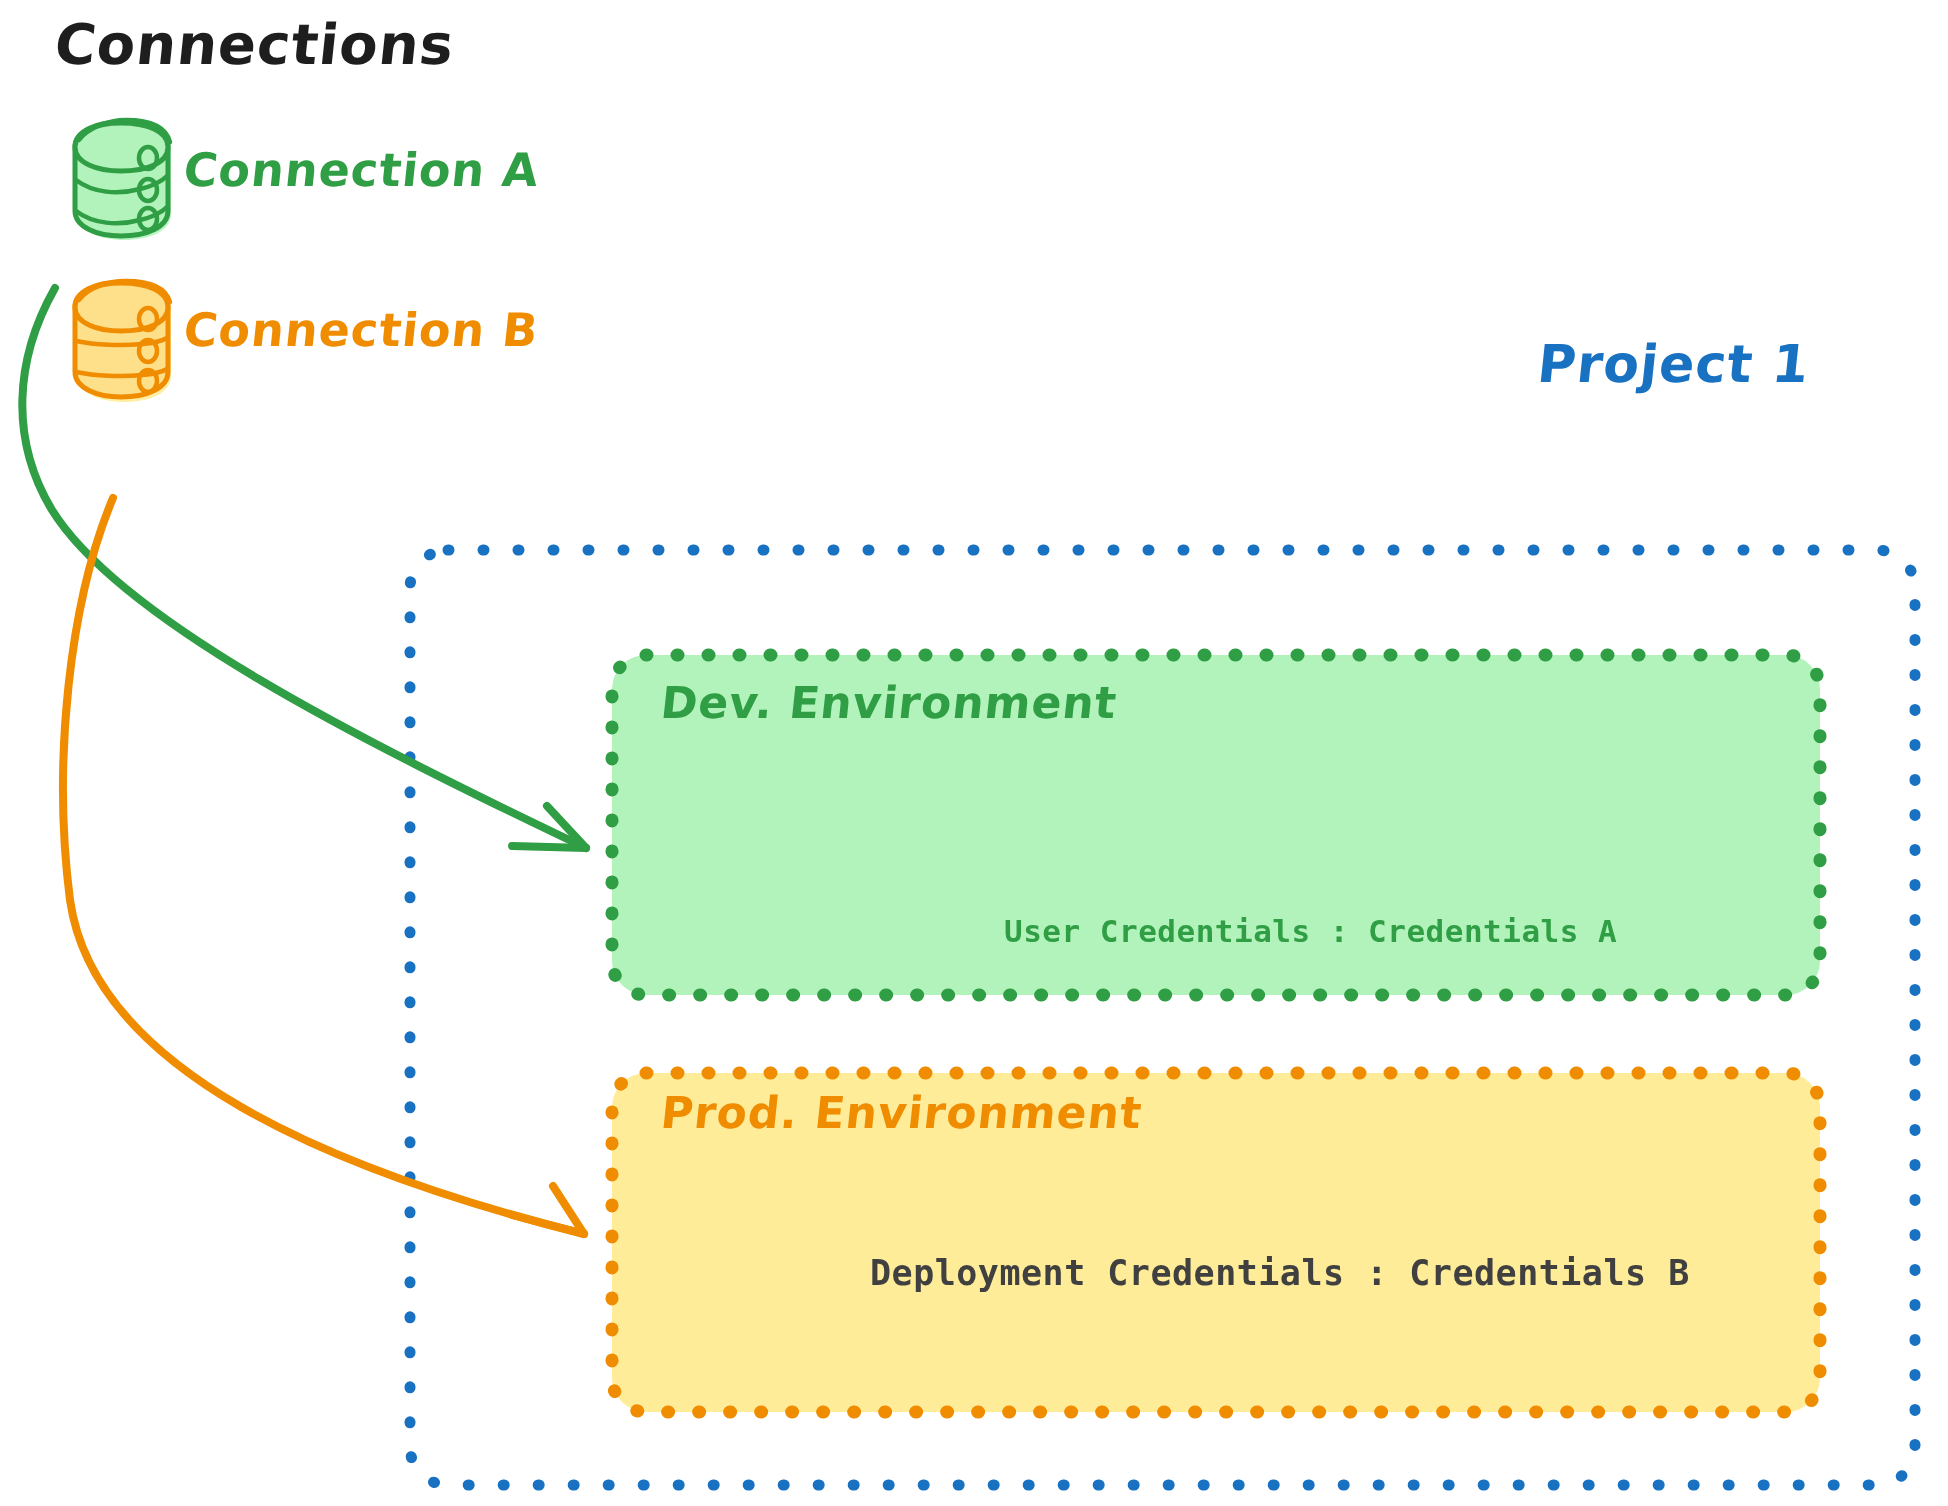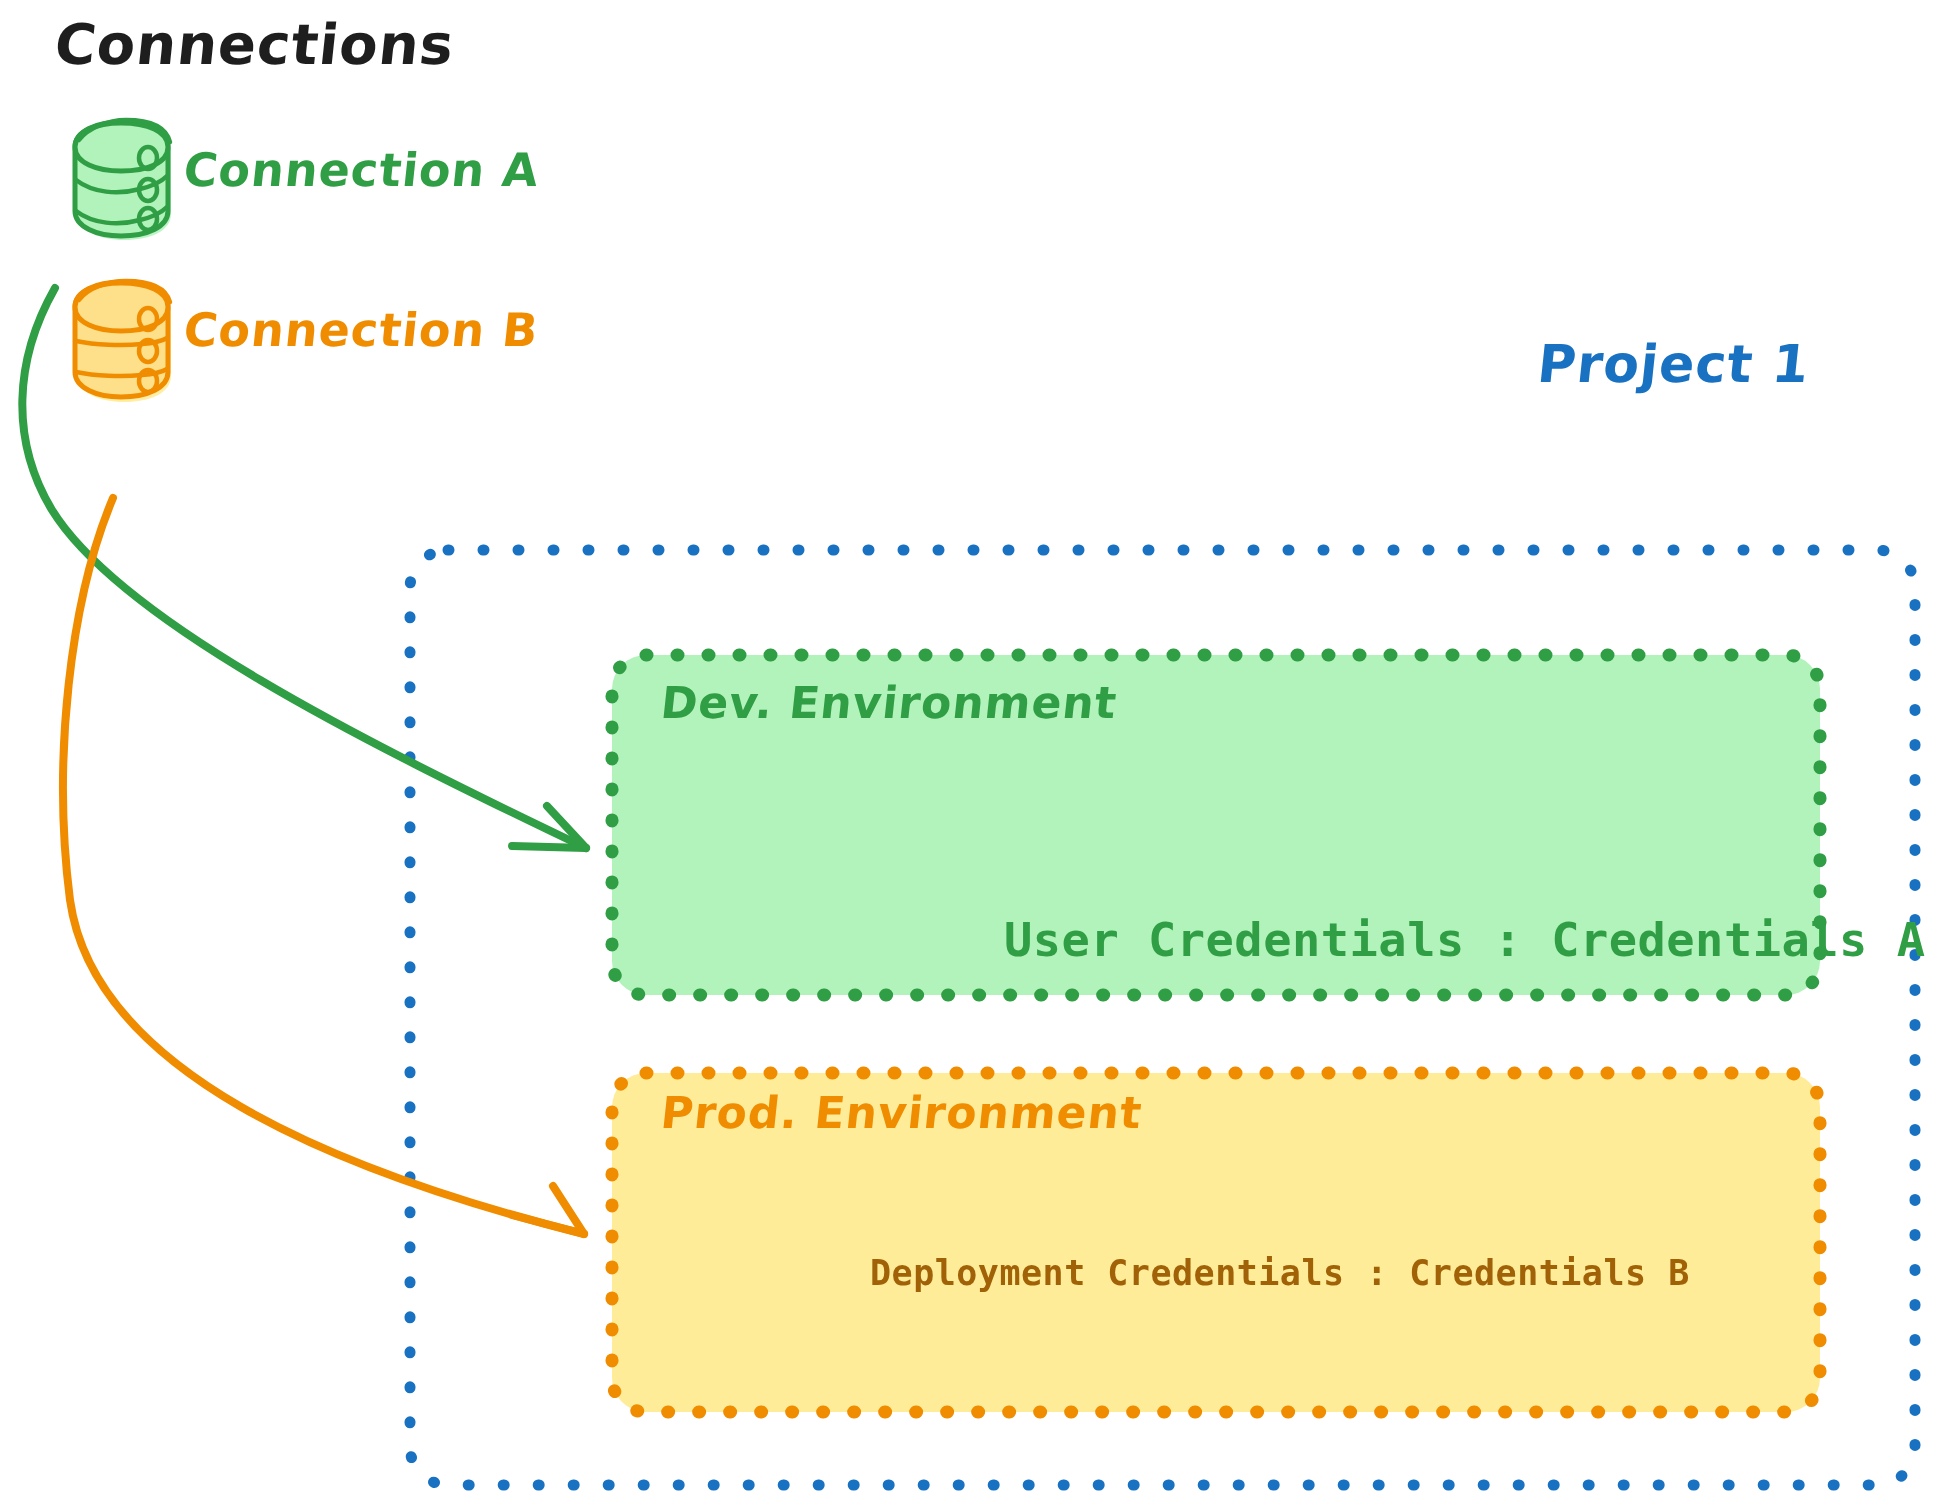--- a/index.html
+++ b/index.html
@@ -84,29 +84,29 @@
   #prod-env-title {
     left: 661px;
     top: 1091px;
     font-size: 44px;
     color: #f08c00;
   }
 
   #dev-credentials {
     left: 1004px;
     top: 916px;
-    font-size: 47px;
+    font-size: 31px;
     color: #2f9e44;
   }
 
   #prod-credentials {
     left: 870px;
     top: 1256px;
     font-size: 35px;
-    color: #a16207;
+    color: #404040;
     text-align: right;
   }
 </style>
 </head>
 <body>
 
 <div id="canvas-root">
 
   <svg id="diagram-svg" viewBox="0 0 1948 1506">
 

